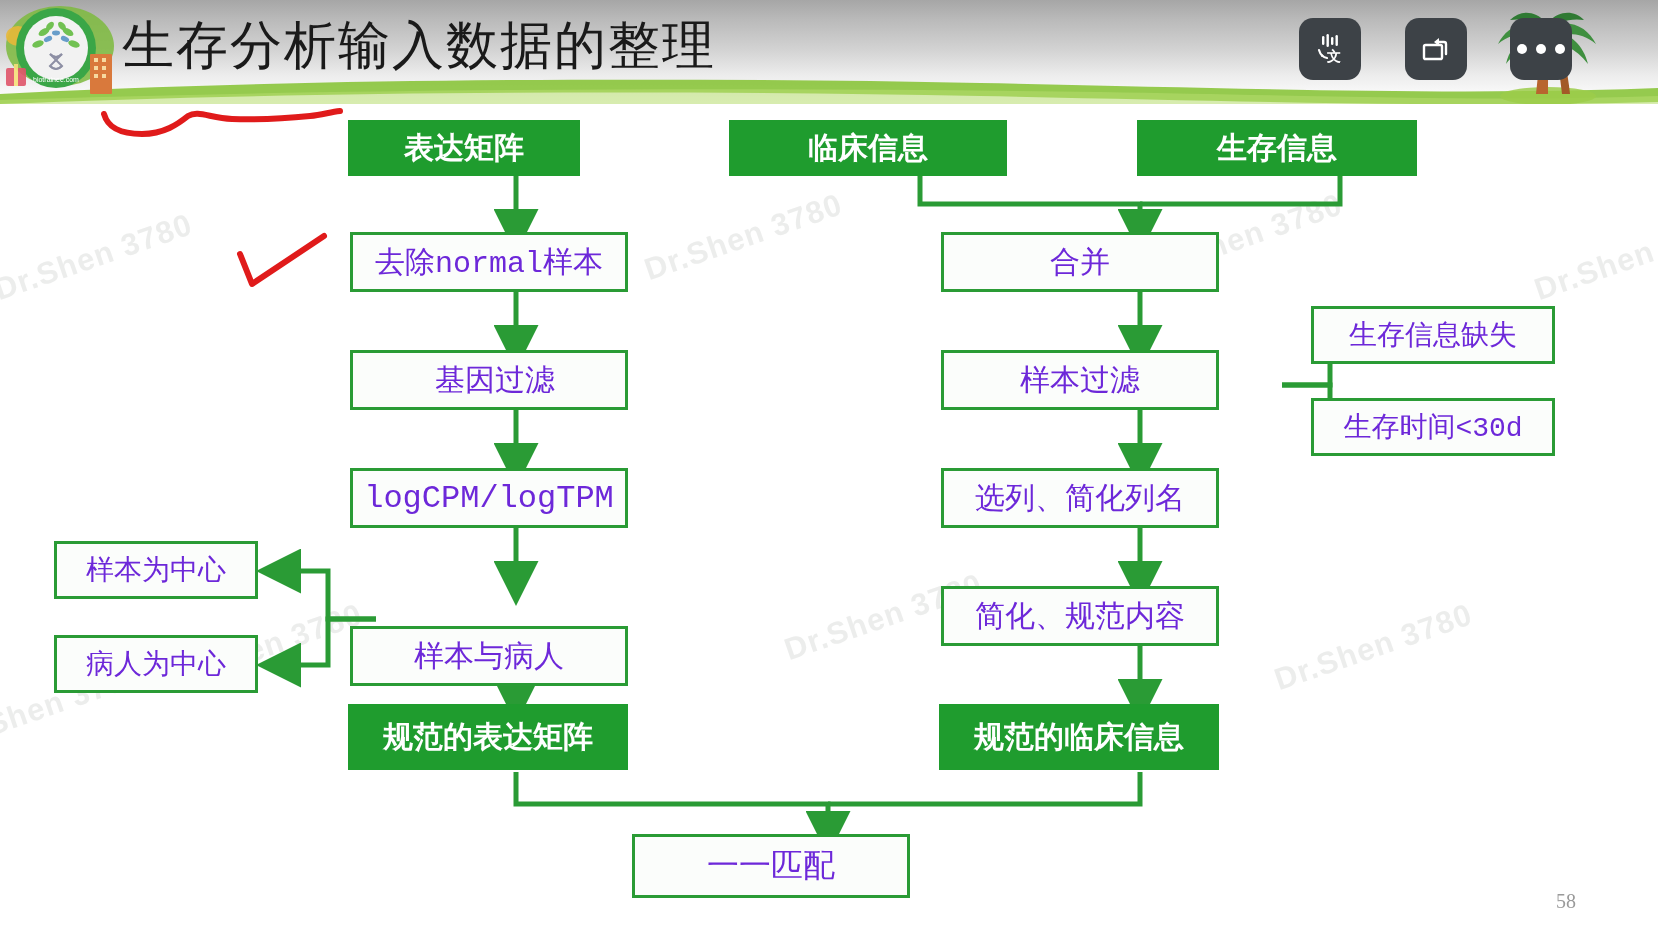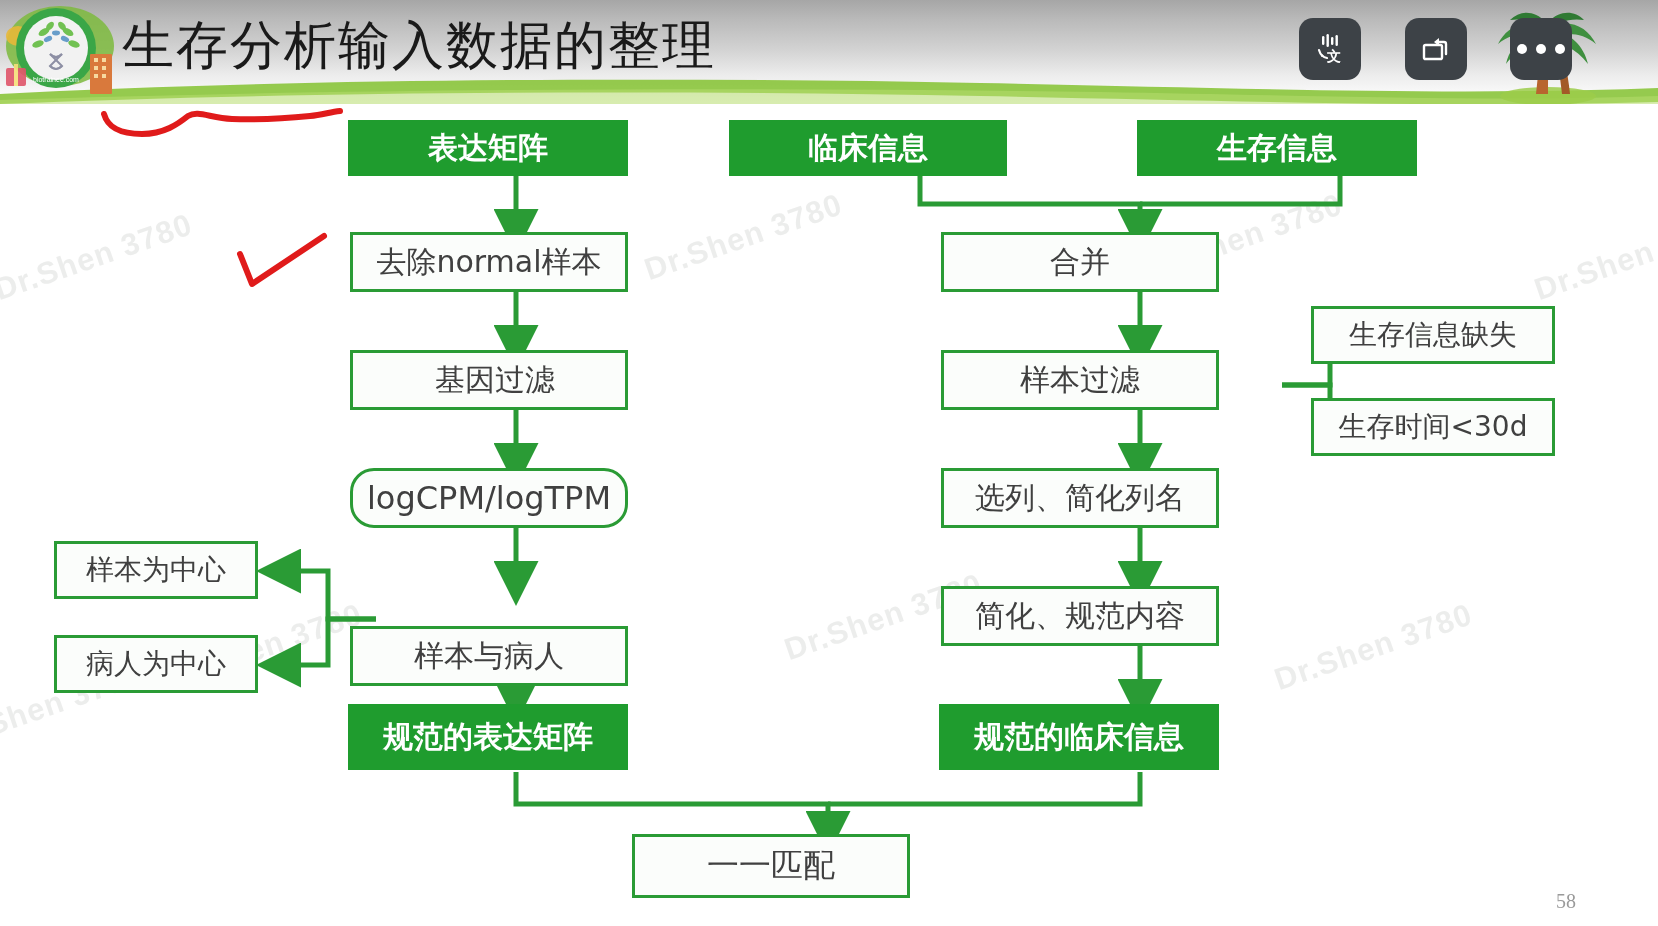--- a/index.html
+++ b/index.html
@@ -56,22 +56,23 @@
     display: flex; align-items: center; justify-content: center;
     text-align: center;
     font-family: "DejaVu Sans", "Liberation Sans", sans-serif;
     white-space: nowrap;
   }
   .node.filled {
     background: #1f9c2e; border: 2px solid #1f9c2e; color: #ffffff;
     font-weight: 700;
   }
   .node.outline {
-    background: #fbfdfb; border: 3px solid #2a9b35; color: #404040;
+    background: #fbfdfb; border: 3px solid #2a9b35; color: #6d28d9;
     font-weight: 400;
+    font-family: Liberation Mono, monospace;
   }
 
   
   .wm {
     position: absolute; color: rgba(140,148,140,0.17);
     font-size: 31px; font-weight: 700; letter-spacing: 1px;
     transform: rotate(-19deg); transform-origin: left top;
     pointer-events: none; user-select: none; white-space: nowrap;
     font-family: "Liberation Sans", sans-serif;
   }
@@ -228,27 +229,27 @@
       </g>
 
       <g stroke="#e01b1b" stroke-width="6" fill="none" stroke-linecap="round" stroke-linejoin="round">
         <path d="M104,10 C108,24 120,30 142,30 C164,30 178,20 188,12 C198,6 210,14 232,15 C262,16 290,14 310,12 C322,11 330,8 340,7"></path>
       </g>
       <g stroke="#e01b1b" stroke-width="6" fill="none" stroke-linecap="round" stroke-linejoin="round">
         <path d="M240,150 L252,180 L324,132"></path>
       </g>
     </svg>
 
-    <div class="node filled" style="left:348px; top:16px; width:280px; height:56px; font-size:30px;">表达矩阵</div>
+    <div class="node filled" style="left:348px; top:16px; width:232px; height:56px; font-size:30px;">表达矩阵</div>
 
     <div class="node outline" style="left:350px; top:128px; width:278px; height:60px; font-size:30px;">去除normal样本</div>
 
     <div class="node outline" style="left:350px; top:246px; width:278px; height:60px; font-size:30px;padding-left:12px;">基因过滤</div>
 
-    <div class="node outline" style="left:350px; top:364px; width:278px; height:60px; font-size:32px;border-radius:24px;">logCPM/logTPM</div>
+    <div class="node outline" style="left:350px; top:364px; width:278px; height:60px; font-size:32px;">logCPM/logTPM</div>
 
     <div class="node outline" style="left:350px; top:482px; width:278px; height:60px; font-size:30px;margin-top:40px;">样本与病人</div>
 
     <div class="node filled" style="left:348px; top:600px; width:280px; height:66px; font-size:30px;">规范的表达矩阵</div>
 
     <div class="node outline" style="left:54px; top:437px; width:204px; height:58px; font-size:28px;">样本为中心</div>
 
     <div class="node outline" style="left:54px; top:531px; width:204px; height:58px; font-size:28px;">病人为中心</div>
 
     <div class="node filled" style="left:729px; top:16px; width:278px; height:56px; font-size:30px;">临床信息</div>

